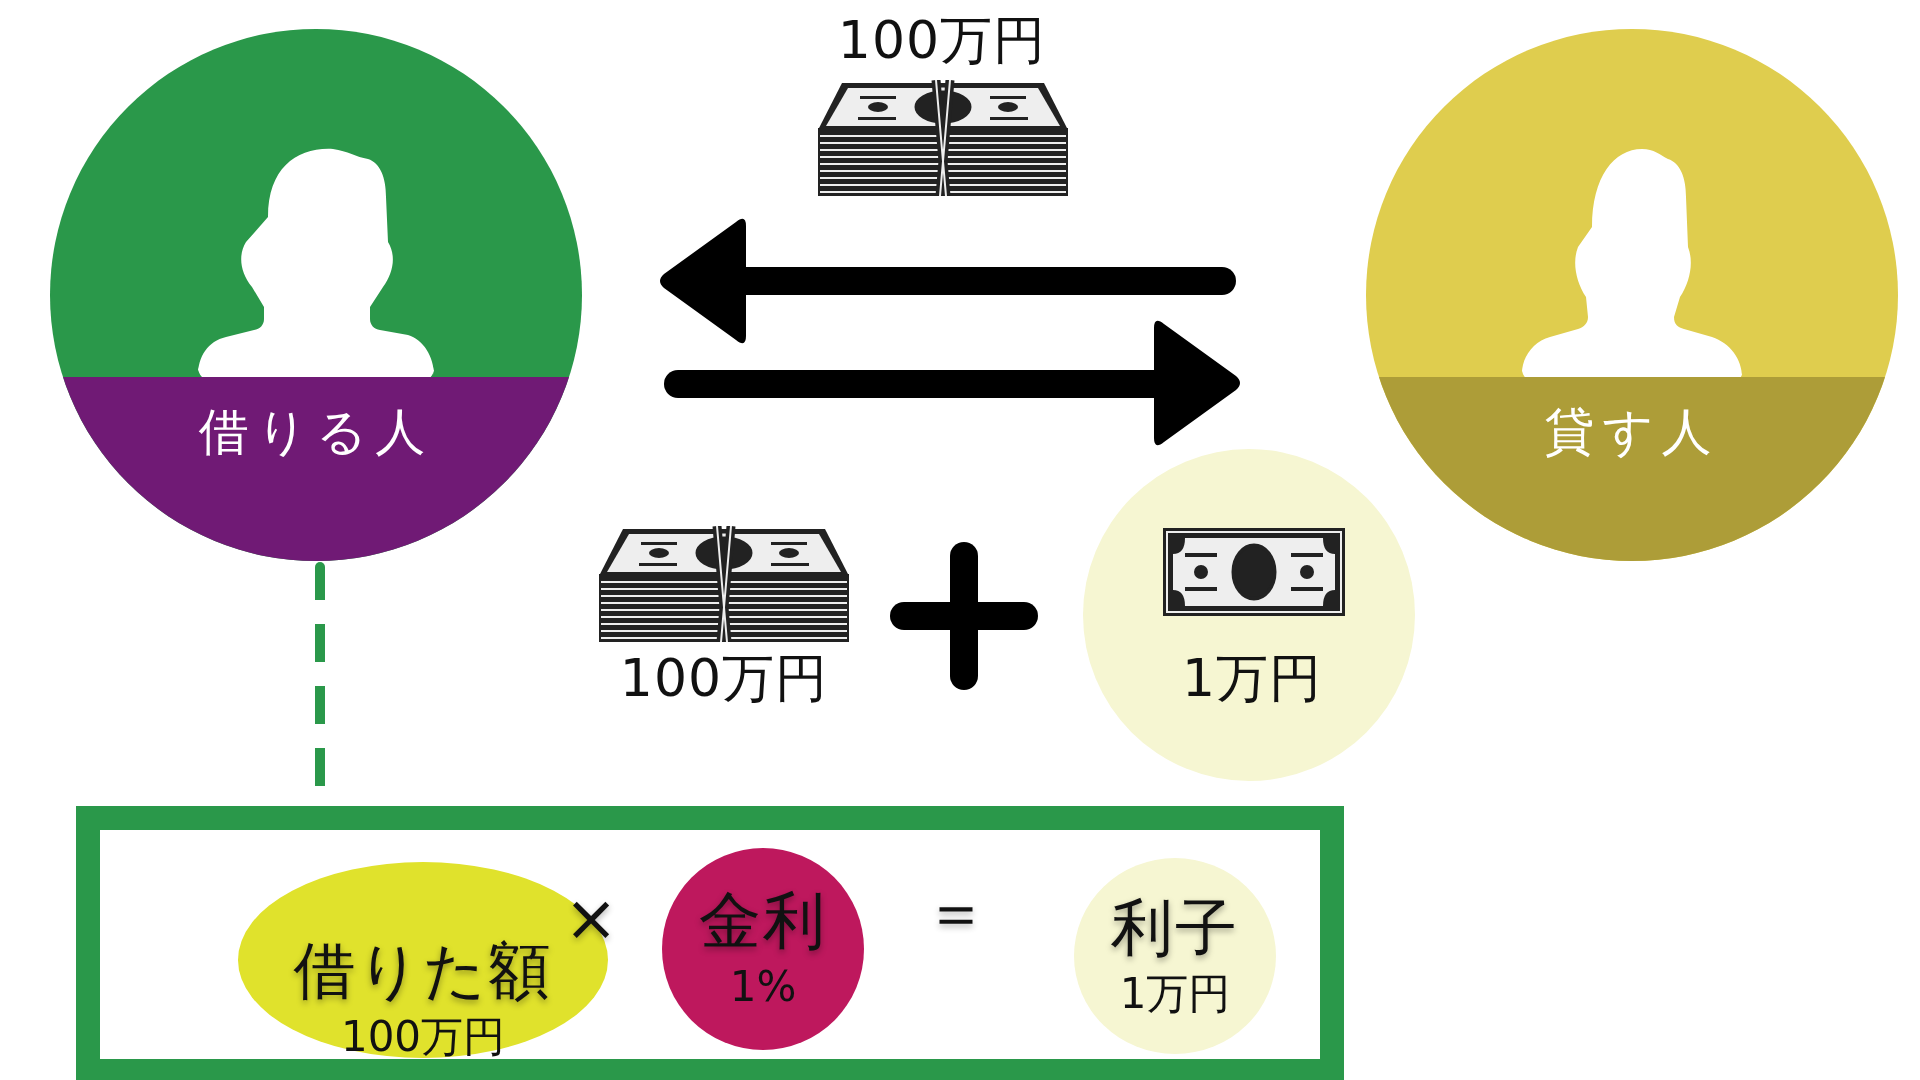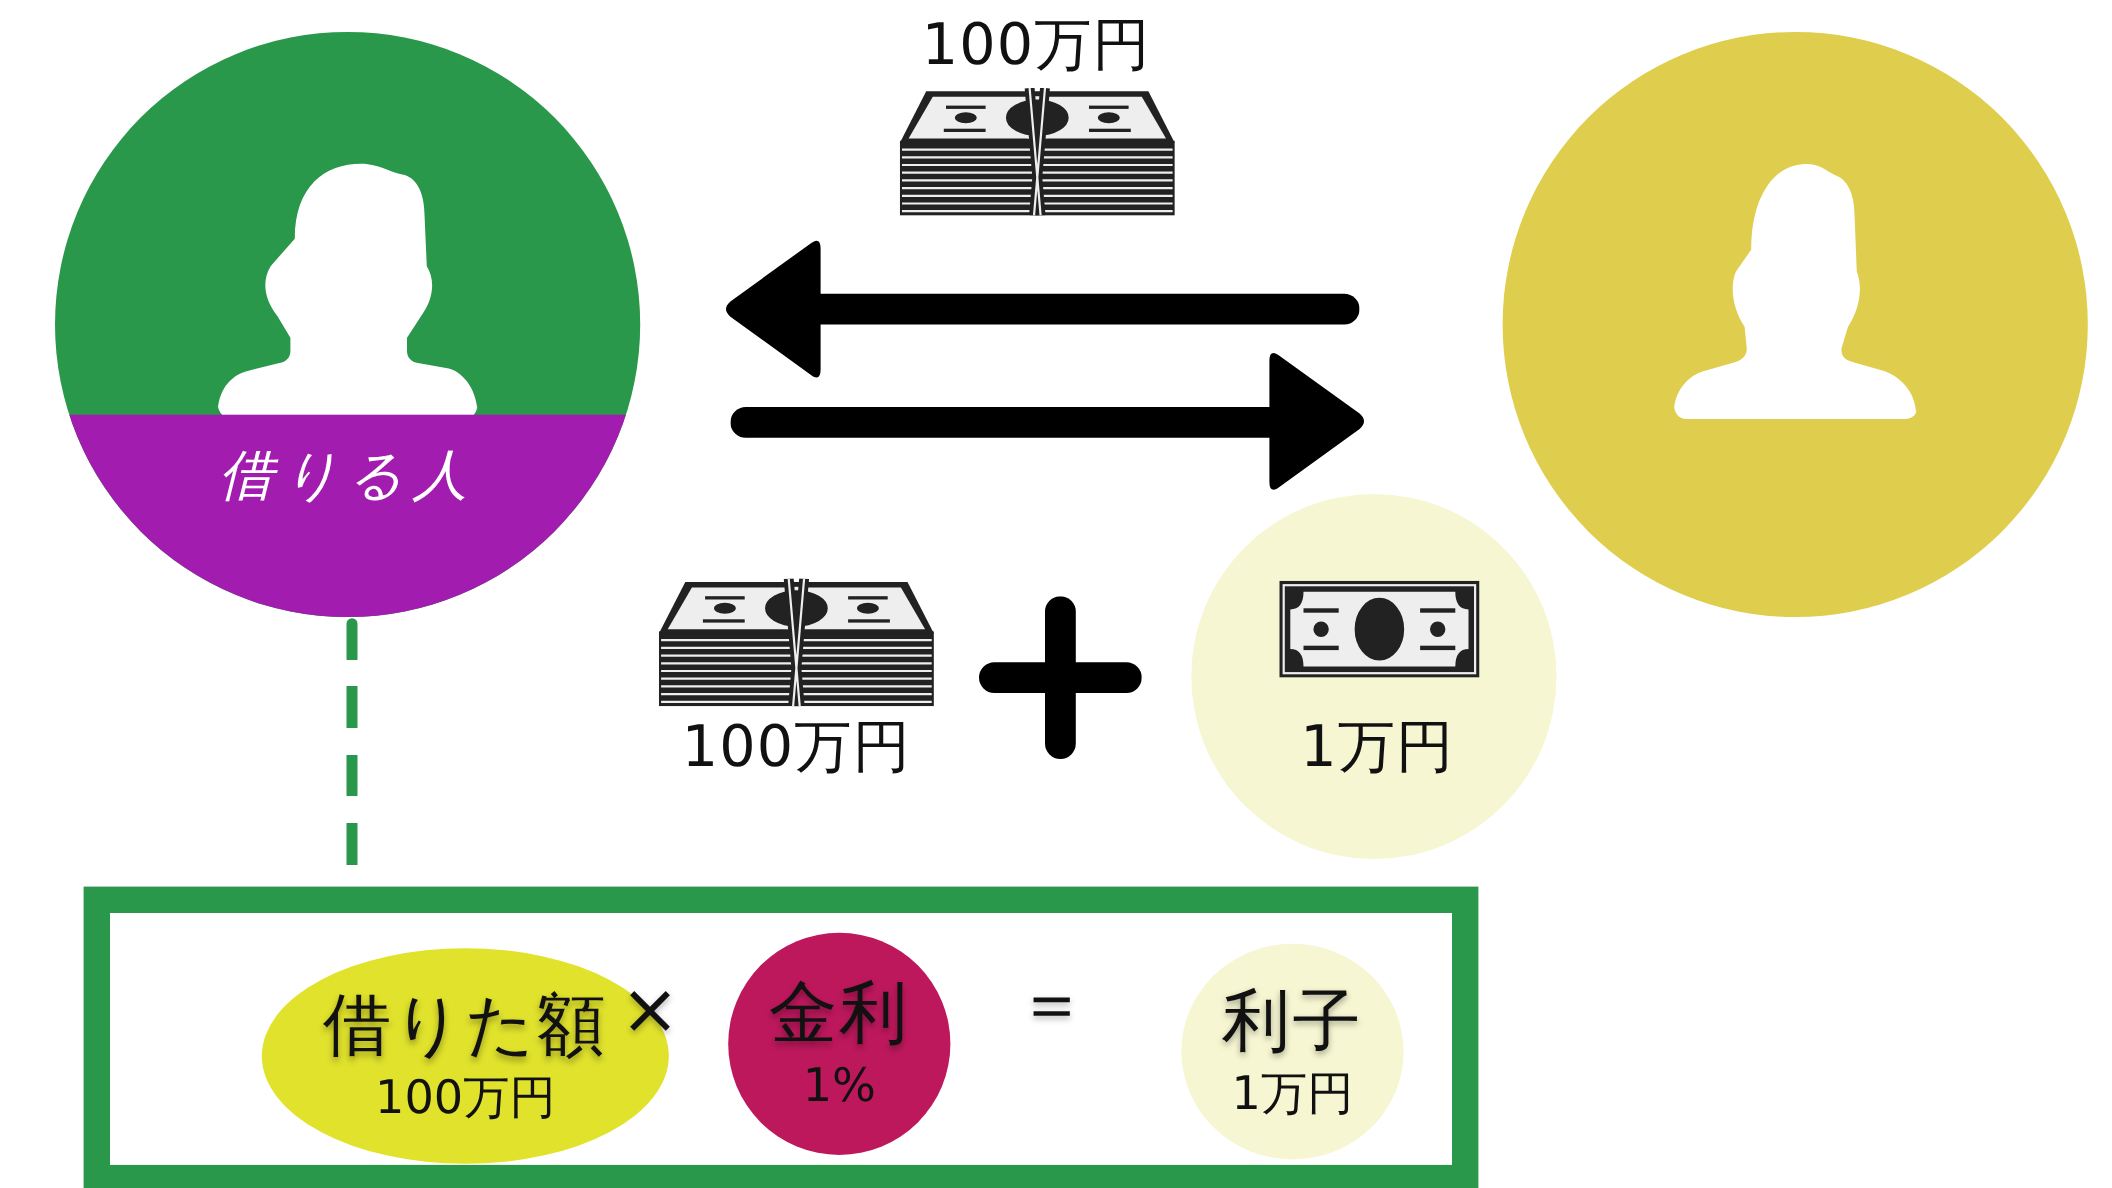--- a/index.html
+++ b/index.html
@@ -16,29 +16,32 @@
   .blob .sub{font-size:42px;line-height:1;margin-top:14px;}
   .op{position:absolute;font-size:64px;transform:translate(-50%,-50%);text-shadow:0 3px 6px rgba(0,0,0,0.3);}
 </style>
 </head>
 <body>
 
 <div class="person-circle" style="left:50px;top:29px;background:#2a984a;">
   <svg width="236" height="244" viewBox="0 0 236 244">
     <path d="M70 80 C70 30 100 10 135 12 C150 14 158 20 170 22 C182 26 188 40 188 60 L190 105 C198 118 196 135 185 150 L172 170 L172 182 C172 188 176 192 182 193 L210 198 C225 202 236 220 236 238 L236 230 C236 240 230 244 222 244 L14 244 C6 244 0 238 0 230 L0 238 C0 220 10 204 28 200 L56 193 C62 192 66 188 66 182 L66 170 L54 150 C42 135 40 118 48 105 Z" fill="#fff"></path>
   </svg>
-  <div class="band" style="background:#a21caf;font-style:italic;">
+  <div class="band" style="background:#701a75;">
     <span>借りる人</span>
   </div>
 </div>
 
 <div class="person-circle" style="left:1366px;top:29px;background:#dfcd4e;">
   <svg width="236" height="244" viewBox="0 0 236 244">
     <path d="M78 90 C78 40 100 12 128 12 C140 12 146 18 154 22 C166 26 172 40 172 60 L174 110 C180 125 176 145 166 160 L160 180 C160 188 164 190 170 192 L198 200 C216 206 228 222 228 240 L228 236 C228 242 222 244 216 244 L20 244 C12 244 8 238 8 232 L8 236 C8 220 20 204 36 200 L64 192 C70 190 74 186 74 180 L72 160 C62 145 58 125 64 110 Z" fill="#fff"></path>
   </svg>
+  <div class="band" style="background:#ad9d38;">
+    <span>貸す人</span>
+  </div>
 </div>
 
 <div class="amount" style="left:942px;top:6px;">100万円</div>
 
 <svg class="abs" style="left:818px;top:80px;" width="250" height="116" viewBox="0 0 250 116">
   <g fill="#222">
     <rect x="0" y="48" width="250" height="68"></rect>
   </g>
   <g stroke="#eee" stroke-width="2">
     <line x1="2" y1="56" x2="248" y2="56"></line>
@@ -117,21 +120,21 @@
   <rect x="22" y="25" width="32" height="4" fill="#222"></rect>
     <rect x="22" y="59" width="32" height="4" fill="#222"></rect>
   <rect x="128" y="25" width="32" height="4" fill="#222"></rect>
     <rect x="128" y="59" width="32" height="4" fill="#222"></rect>
 </svg>
 <div class="amount" style="left:1252px;top:644px;">1万円</div>
 
 <div class="abs" style="left:315px;top:562px;width:10px;height:244px;background:repeating-linear-gradient(to bottom,#2a984a 0,#2a984a 38px,transparent 38px,transparent 62px);border-radius:5px;"></div>
 
 <div class="formula-box">
-  <div class="blob" style="left:138px;top:32px;width:370px;height:196px;background:#e0e22c;">
+  <div class="blob" style="left:138px;top:32px;width:370px;height:196px;background:#e0e22c;justify-content:flex-end;">
     <div class="main">借りた額</div>
     <div class="sub">100万円</div>
   </div>
   <div class="op" style="left:491px;top:88px;">×</div>
   <div class="blob" style="left:562px;top:18px;width:202px;height:202px;background:#be185d;">
     <div class="main">金利</div>
     <div class="sub">1%</div>
   </div>
   <div class="op" style="left:856px;top:82px;">＝</div>
   <div class="blob" style="left:974px;top:28px;width:202px;height:196px;background:#f6f6d2;">

